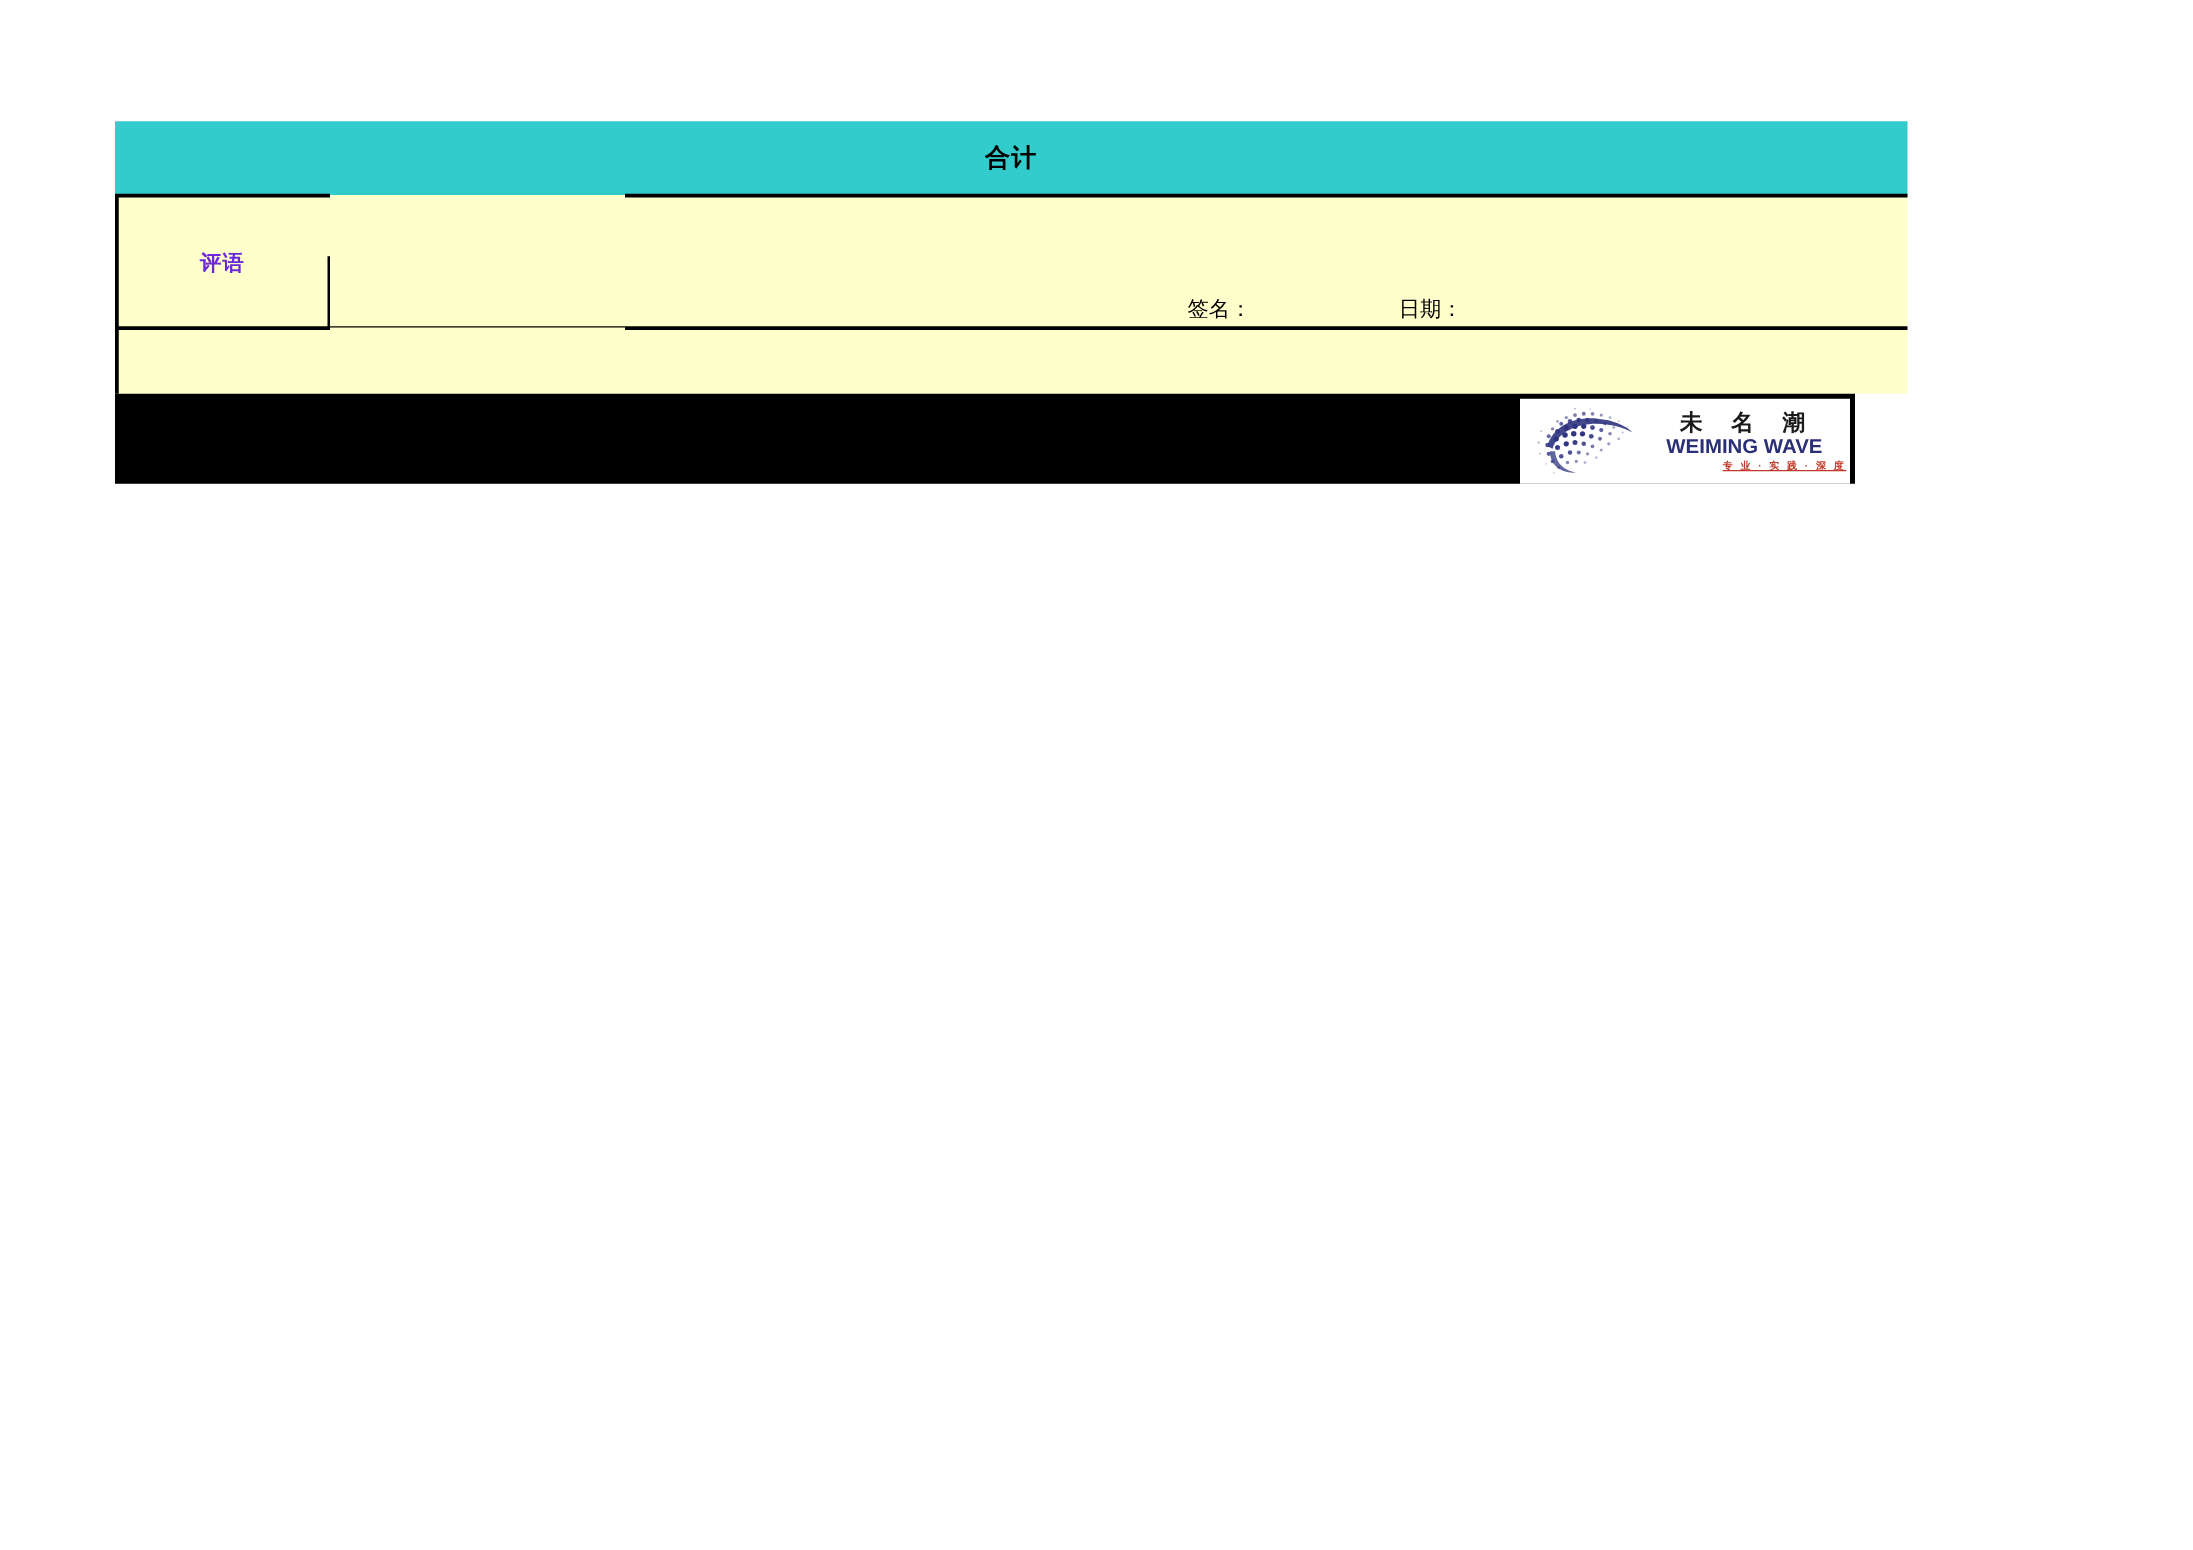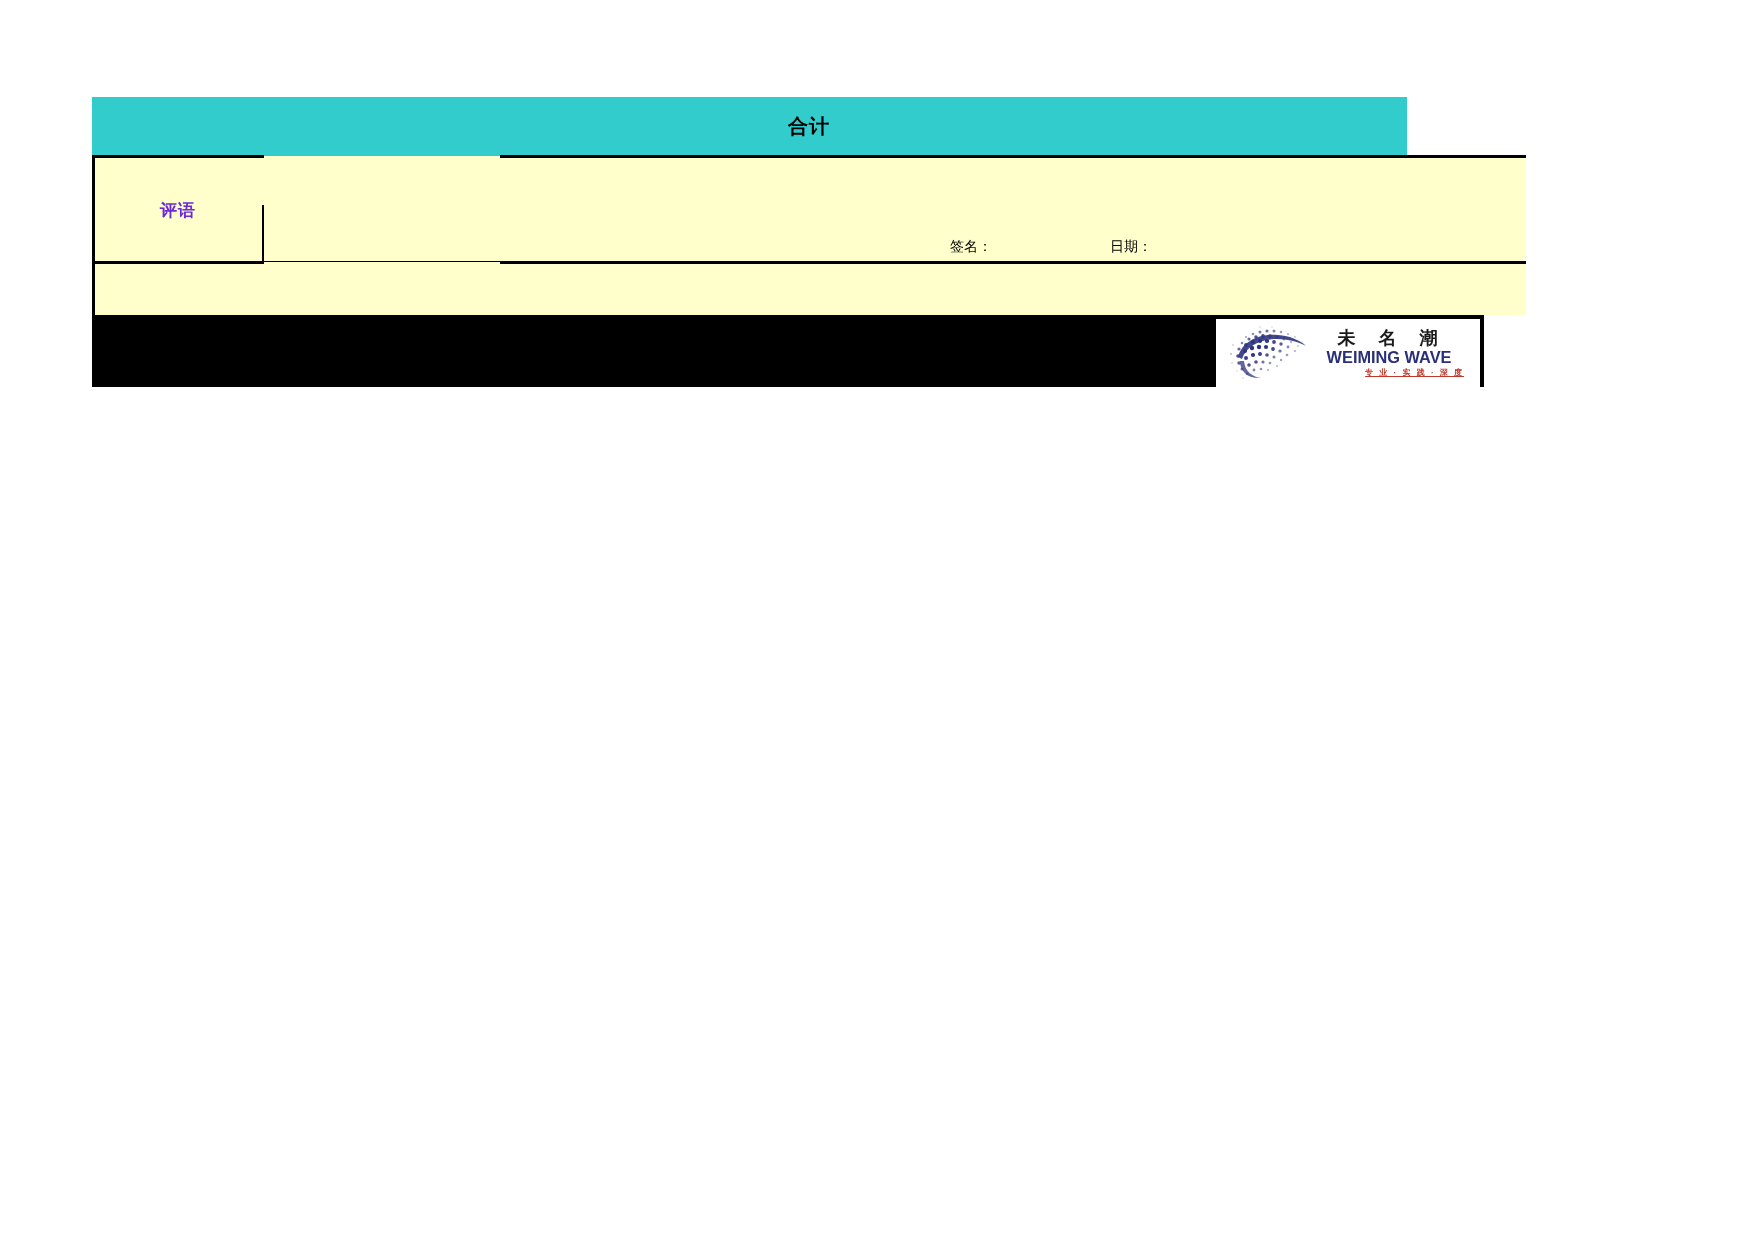--- a/index.html
+++ b/index.html
@@ -22,21 +22,21 @@
     top: 0;
     width: 1754px;
     height: 1240px;
   }
 
   
   .total-band {
     position: absolute;
     left: 92px;
     top: 97px;
-    width: 1315px;
+    width: 1434px;
     height: 59px;
     background: #33cccc;
     box-sizing: border-box;
   }
   .total-band .total-label {
     position: absolute;
     left: 0;
     top: 0;
     width: 1434px;
     height: 59px;
@@ -107,21 +107,21 @@
   .rule-bot-right  { left: 500px; top: 261px; width: 1026px; height: 3px; }
 
   
   .sign-row {
     position: absolute;
     left: 950px;
     top: 233px;
     height: 28px;
     display: flex;
     align-items: center;
-    font-size: 14px;
+    font-size: 17px;
     color: #000000;
     white-space: nowrap;
   }
   .sign-row .sig-label { margin-right: 118px; }
   .sign-row .date-label { }
 
   
   .footer-bar {
     position: absolute;
     left: 92px;
@@ -145,21 +145,21 @@
   }
   .logo-mark {
     width: 96px;
     height: 64px;
     flex: 0 0 96px;
     position: relative;
   }
   .logo-text {
     flex: 1 1 auto;
     padding-left: 2px;
-    padding-right: 16px;
+    padding-right: 3px;
     display: flex;
     flex-direction: column;
     justify-content: center;
     line-height: 1;
   }
   .logo-cn {
     font-size: 18px;
     font-weight: bold;
     color: #1a1a1a;
     letter-spacing: 9px;

